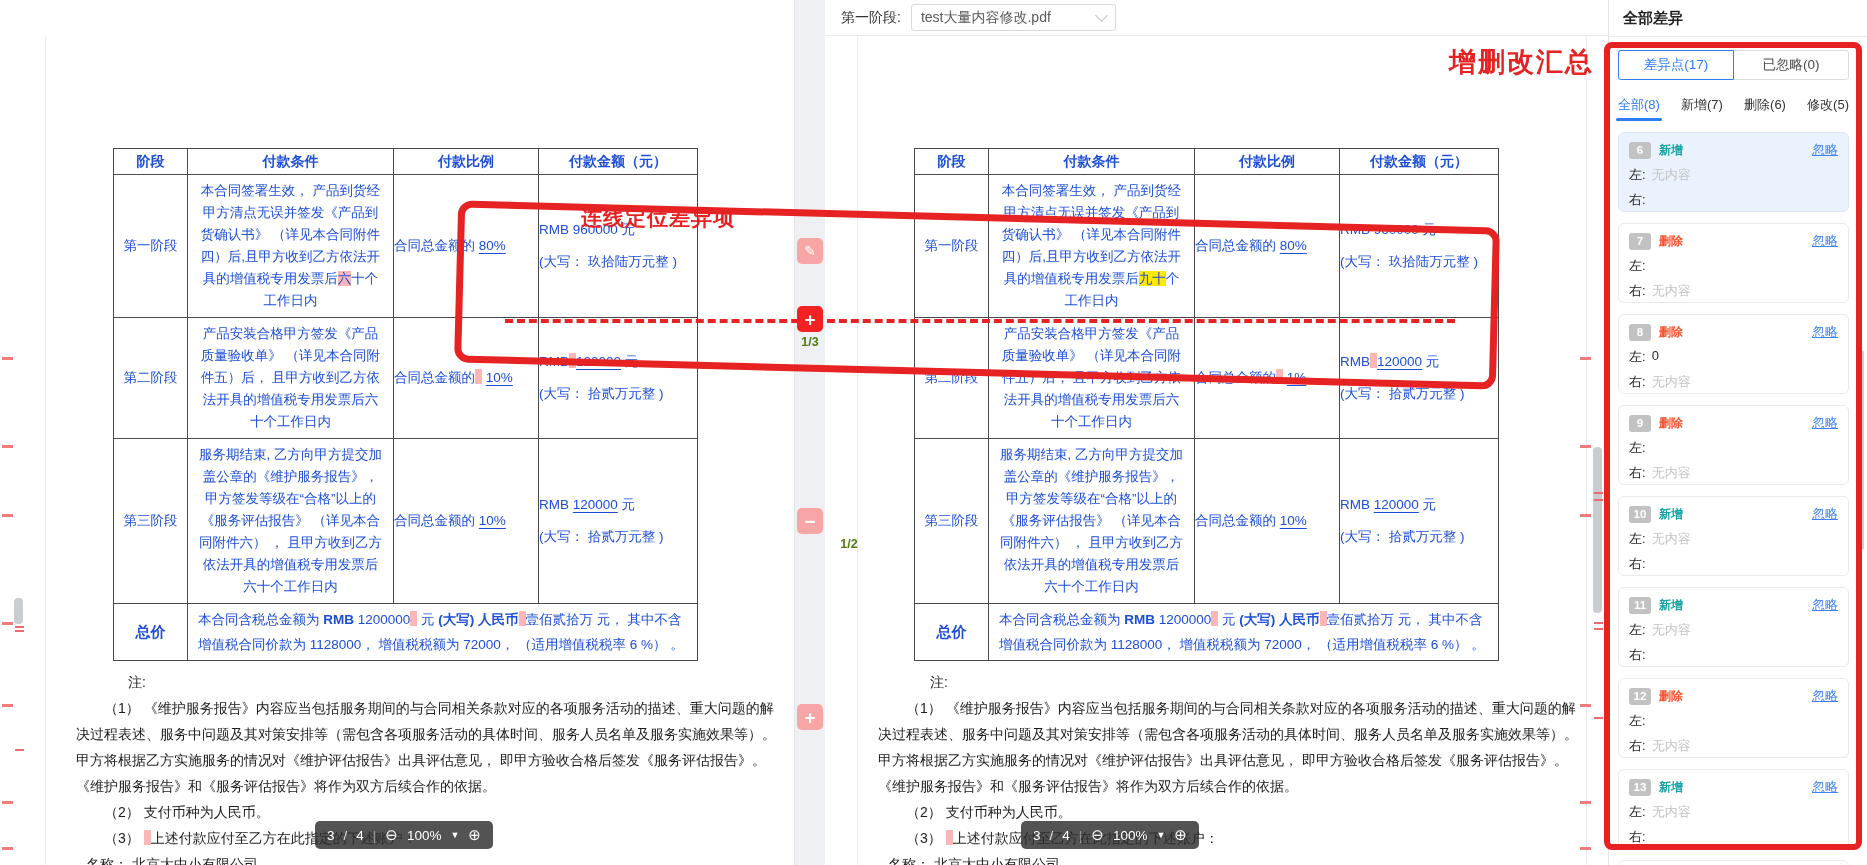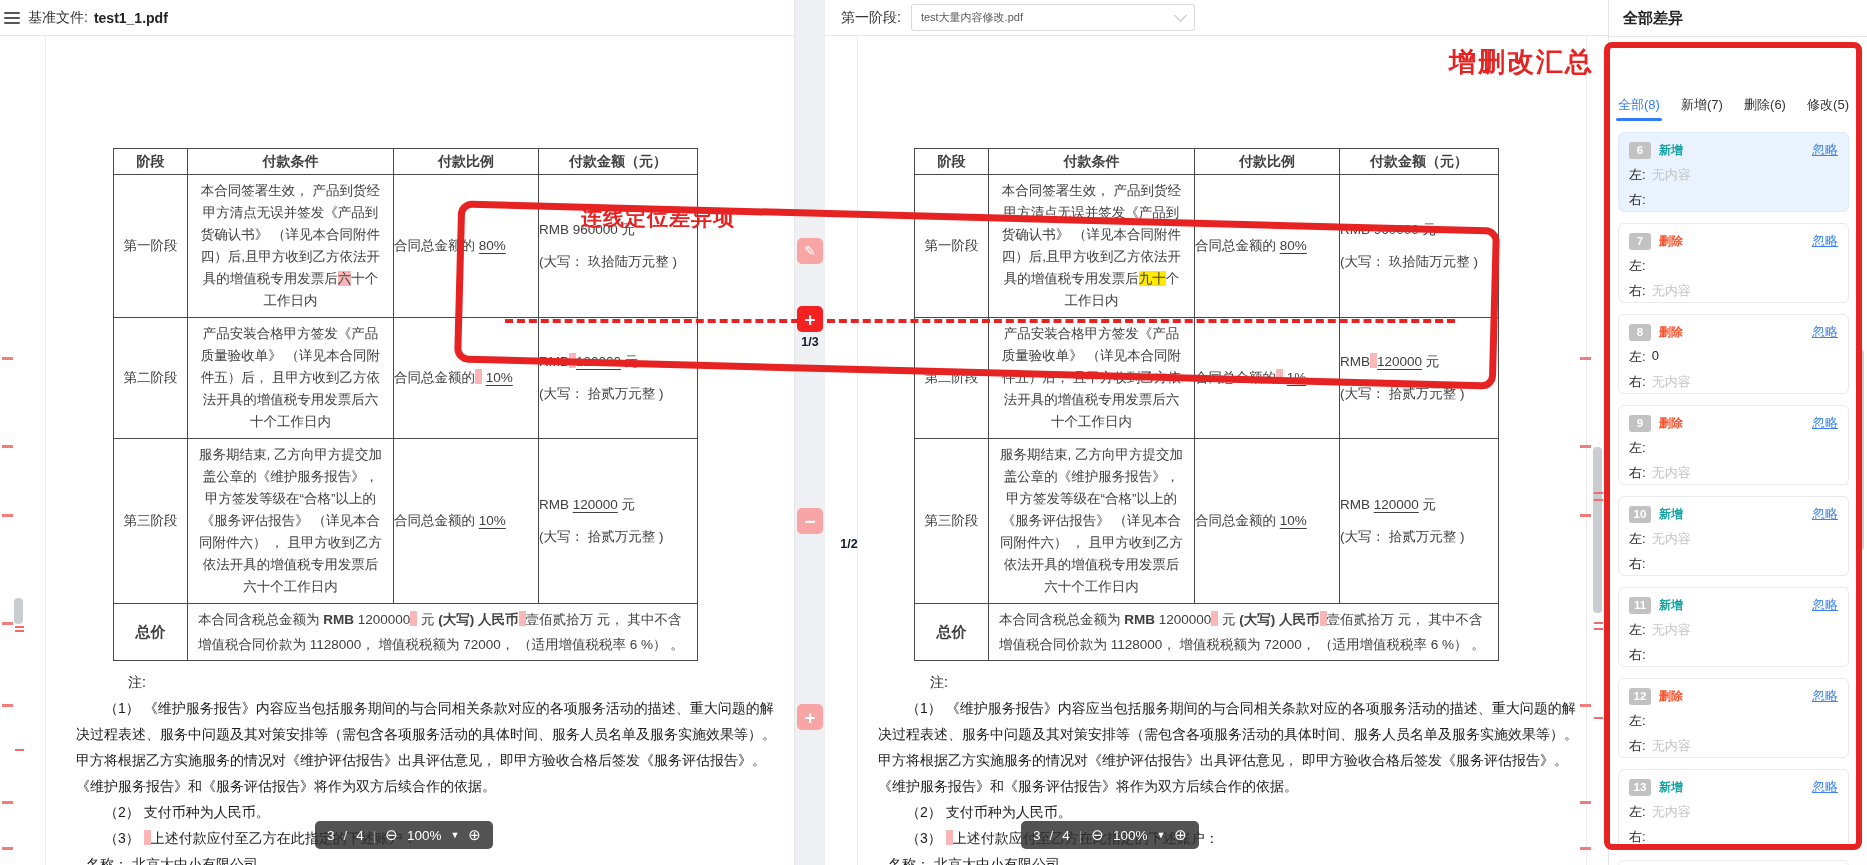--- a/index.html
+++ b/index.html
@@ -12,30 +12,30 @@
   .pane-left{left:0;width:795px;border-right:1px solid #e6e6e6}
   .pane-right{left:825px;width:783px}
   .gutter{position:absolute;left:795px;width:30px;top:0;bottom:0;background:#eef0f3;z-index:20}
   .diff-panel{position:absolute;left:1608px;width:259px;top:0;bottom:0;background:#fff;border-left:1px solid #e4e4e4;overflow:hidden;z-index:5}
 
   .pane-header{height:36px;border-bottom:1px solid #e7e7e7;display:flex;align-items:center;background:#fff;position:relative;z-index:6}
   .menu-icon{width:16px;margin-left:4px;cursor:pointer}
   .menu-icon i{display:block;height:2px;background:#555;margin:3px 0;border-radius:1px}
   .hdr-label{font-size:14px;color:#333;margin-left:8px}
   .hdr-file{font-size:14px;font-weight:700;color:#222;margin-left:6px}
-  .select{width:284px;height:27px;border:1px solid #d9d9d9;border-radius:3px;display:flex;align-items:center;justify-content:space-between;padding:0 9px;color:#595959;font-size:11px;margin-left:10px;background:#fff;cursor:pointer}
+  .select{width:205px;height:27px;border:1px solid #d9d9d9;border-radius:3px;display:flex;align-items:center;justify-content:space-between;padding:0 9px;color:#595959;font-size:14px;margin-left:10px;background:#fff;cursor:pointer}
   .chev{width:9px;height:9px;border-right:1.5px solid #c0c0c0;border-bottom:1.5px solid #c0c0c0;transform:rotate(45deg);margin-top:-4px}
 
   .doc-area{position:absolute;top:36px;left:0;right:0;bottom:0;overflow:hidden}
   .page{position:absolute;top:0;bottom:0;background:#fff}
   .page-l{left:45px;width:735px;border-left:1px solid #ececec}
   .page-r{left:32px;width:730px;border-left:1px solid #ececec;border-right:1px solid #ececec}
 
   
-  table.doc{border-collapse:collapse;table-layout:fixed;width:584px;margin:112px 0 0 67px;font-size:13.5px;color:#404040}
+  table.doc{border-collapse:collapse;table-layout:fixed;width:584px;margin:112px 0 0 67px;font-size:13.5px;color:#1d4ed8}
   table.doc th,table.doc td{border:1px solid #4a4a4a;vertical-align:middle}
   table.doc th{height:26px;font-weight:700;font-size:14px;text-align:center}
   td.c-stage{text-align:center}
   td.c-cond{padding:5px 9px;line-height:22px;text-align:center}
   td.c-ratio,td.c-amt{text-align:left}
   tr.r1>td{height:118px}
   tr.r2>td{height:90px}
   tr.r3>td{height:134px}
   tr.rt>td{height:52px}
   .caps{margin-top:14px}
@@ -65,21 +65,21 @@
 
   
   .tick{position:absolute;width:11px;height:3px;background:#f07c7c;z-index:10}
   .tick-s{position:absolute;width:9px;height:2px;background:#ef6a6a;z-index:11}
   .thumb{position:absolute;width:9px;background:#c9ccd1;border-radius:4px;z-index:10;cursor:pointer}
 
   
   .gbtn{position:absolute;width:26px;height:26px;border-radius:5px;color:#fff;display:flex;align-items:center;justify-content:center;z-index:60;font-weight:700;cursor:pointer;line-height:1}
   .gbtn.pink{background:#f8a5a5}
   .gbtn.red{background:#f32121}
-  .gcount{position:absolute;width:30px;text-align:center;color:#0f172a;font-size:12.5px;font-weight:700;z-index:60}
+  .gcount{position:absolute;width:30px;text-align:center;color:#4d7c0f;font-size:12.5px;font-weight:700;z-index:60}
 
   
   .dp-title{position:absolute;top:9px;left:14px;font-size:15px;font-weight:700;color:#222}
   .dp-sep{position:absolute;top:36px;left:0;right:0;height:1px;background:#e7e7e7}
   .tabs{position:absolute;top:50px;left:9px;width:231px;display:flex;height:30px}
   .tab{flex:1;display:flex;align-items:center;justify-content:center;font-size:13.5px;border:1px solid #dcdcdc;color:#4a4a4a;background:#fff;cursor:pointer}
   .tab.active{border-color:#2f7df6;color:#2f7df6;z-index:2}
   .tab:first-child{border-radius:3px 0 0 3px}
   .tab:last-child{border-radius:0 3px 3px 0;margin-left:-1px}
   .filters{position:absolute;top:92px;left:9px;width:231px;display:flex;justify-content:space-between;align-items:center;font-size:13px;color:#333;height:26px}
@@ -106,29 +106,20 @@
   #ann-dash{left:505px;top:319px;width:950px;height:0;border-top:4px dashed #e62222;z-index:45}
   #ann-t1{left:1449px;top:44px;font-size:27px;font-weight:800;color:#e62222;letter-spacing:2px}
   #ann-t2{left:581px;top:204px;font-size:21px;font-weight:800;color:#e62222;letter-spacing:1px}
 </style>
 </head>
 <body>
 
 <div class="app">
 
   <div class="pane pane-left">
-    <div class="pane-header">
-      <span class="menu-icon">
-          <i></i>
-          <i></i>
-          <i></i>
-        </span>
-      <span class="hdr-label">基准文件:</span>
-      <span class="hdr-file">test1_1.pdf</span>
-    </div>
     <div class="doc-area">
       <div class="page page-l">
         <table class="doc">
           <colgroup>
               <col style="width:74px">
               <col style="width:206px">
               <col style="width:145px">
               <col style="width:159px">
             </colgroup>
           <tbody>
@@ -309,20 +300,24 @@
   <div class="tick" style="left:1580px;top:357px"></div>
   <div class="tick" style="left:1580px;top:445px"></div>
   <div class="tick" style="left:1580px;top:514px"></div>
   <div class="tick" style="left:1580px;top:704px"></div>
   <div class="tick" style="left:1580px;top:801px"></div>
   <div class="tick" style="left:1580px;top:847px"></div>
 
   <div class="diff-panel">
     <div class="dp-title">全部差异</div>
     <div class="dp-sep"></div>
+    <div class="tabs">
+      <div class="tab active">差异点(17)</div>
+      <div class="tab">已忽略(0)</div>
+    </div>
     <div class="filters">
       <span class="filter active">全部(8)</span>
       <span class="filter">新增(7)</span>
       <span class="filter">删除(6)</span>
       <span class="filter">修改(5)</span>
     </div>
     <div class="diff-list">
         <div class="card selected">
           <div class="card-head">
             <span class="badge">6</span>

